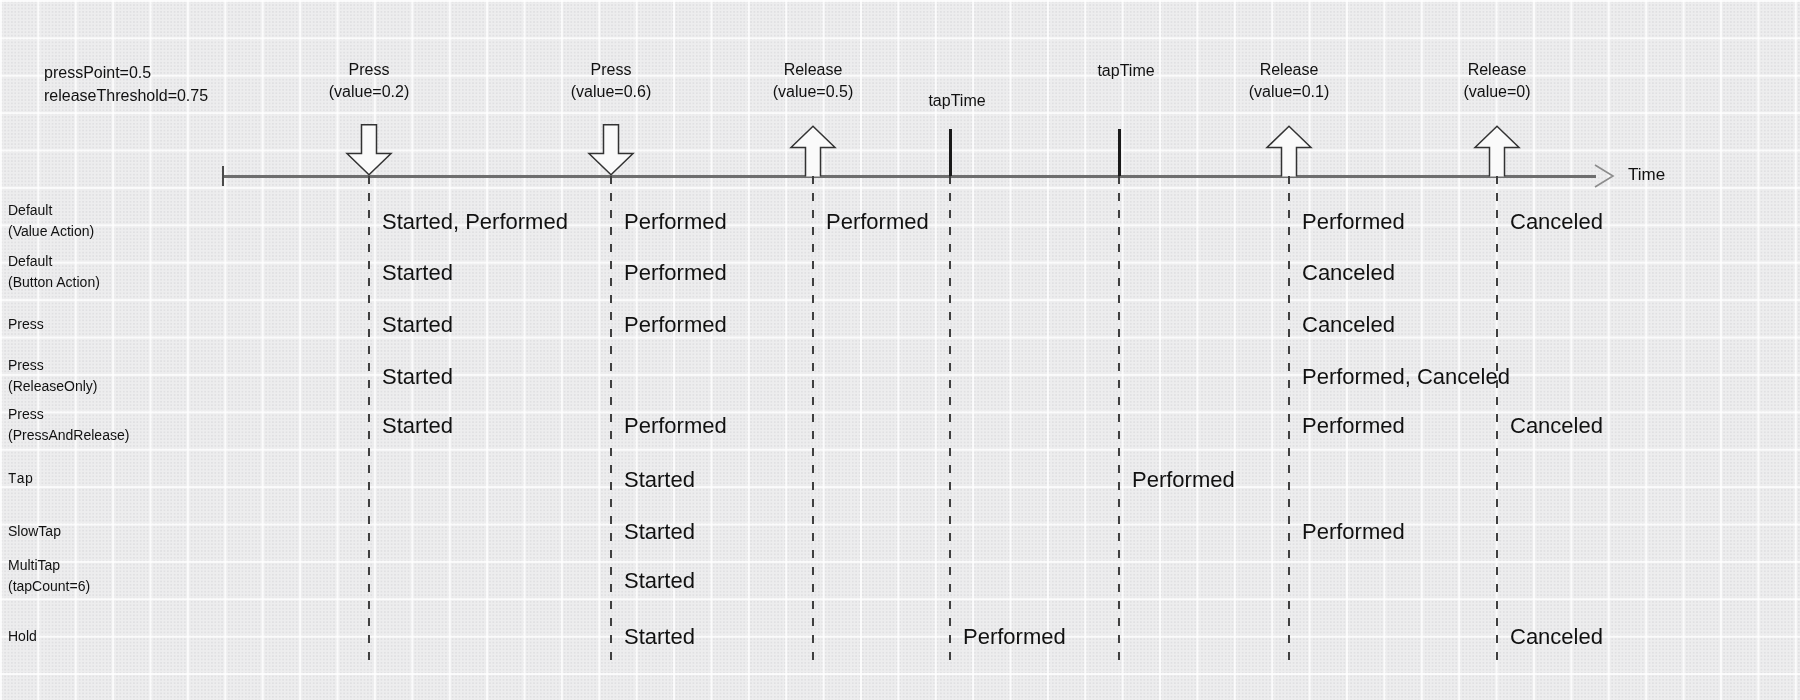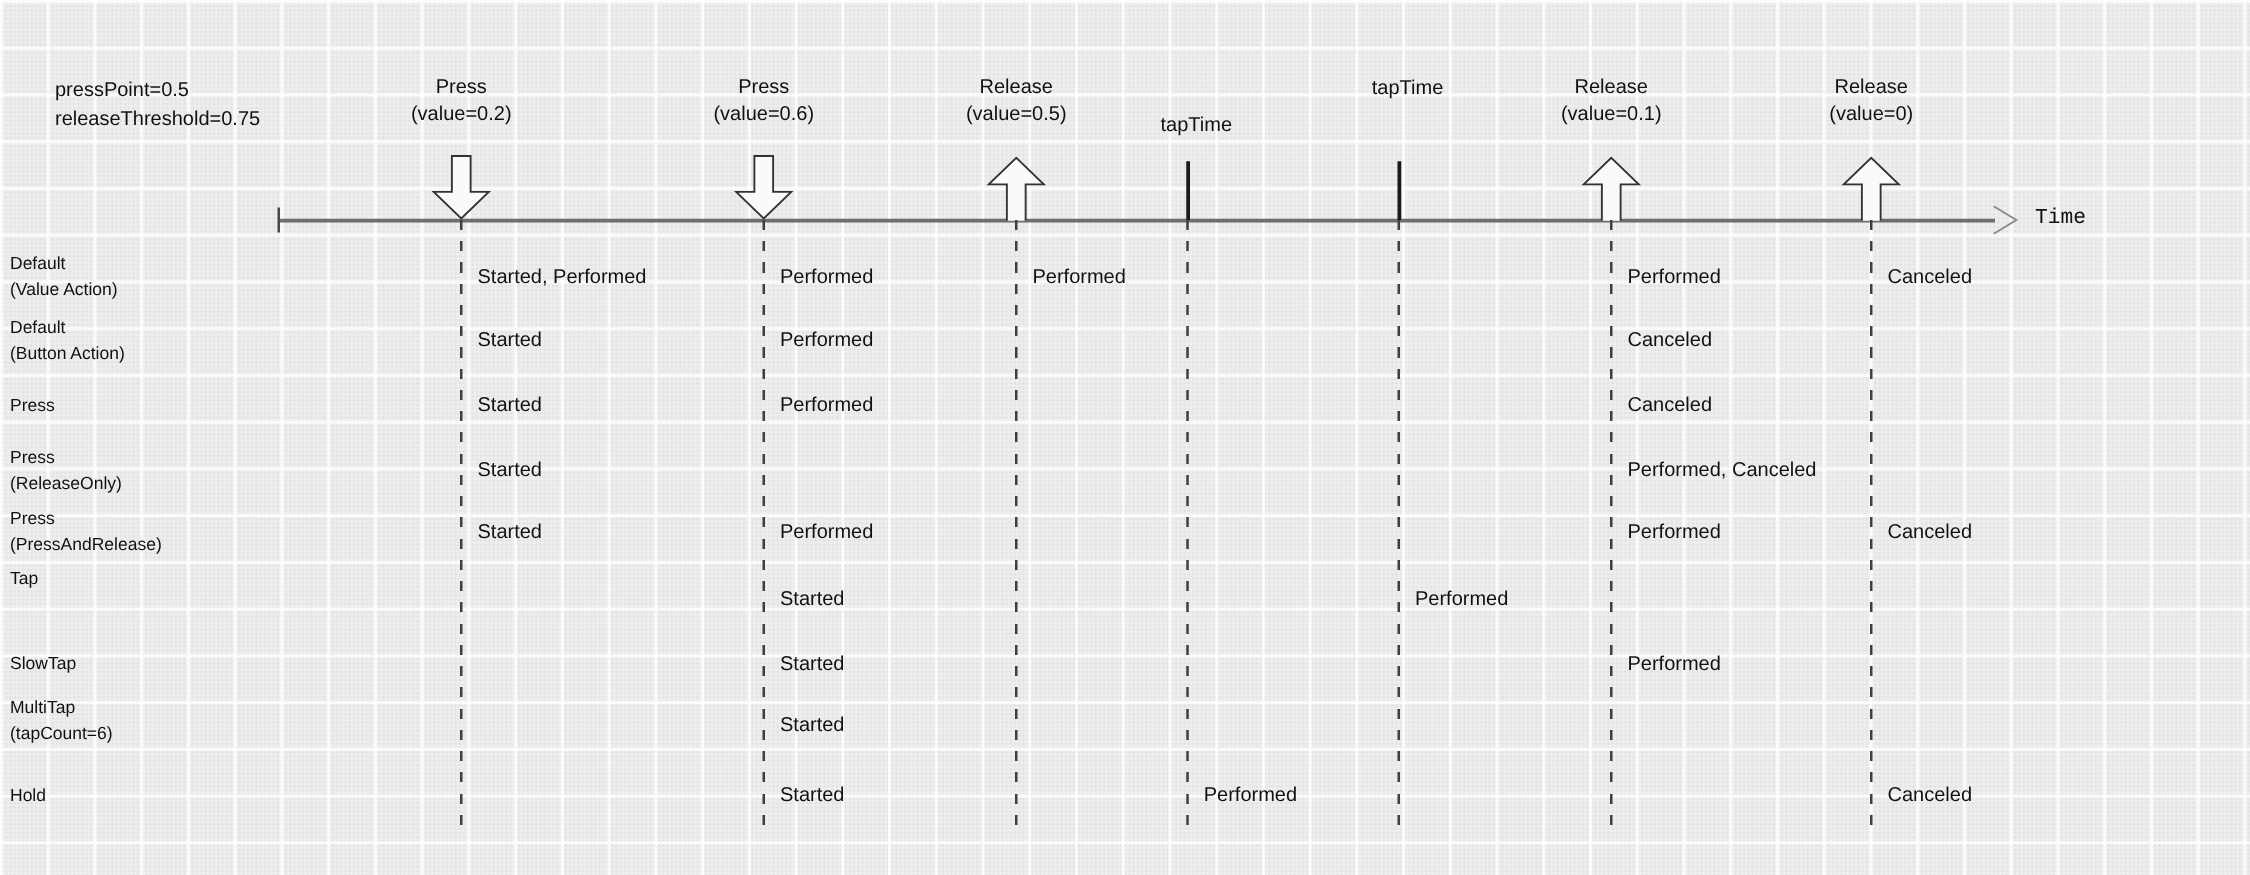--- a/index.html
+++ b/index.html
@@ -24,37 +24,37 @@
   .col-label{
     transform:translateX(-50%);
     text-align:center;font-size:16px;line-height:22px;white-space:nowrap;
   }
   .row-label{
     width:280px;left:8px;transform:translateY(-50%);
     font-size:14px;line-height:21px;
   }
   .cell{
     transform:translateY(-50%);
-    font-size:16px;white-space:nowrap;
+    font-size:22px;white-space:nowrap;
   }
   .timeline{
     height:3px;background:#6e6e6e;
   }
   .start-tick{
     width:2px;height:20px;background:#4a4a4a;
   }
   .event-tick{
     width:3px;background:#1a1a1a;
   }
   .dashed{
     width:2px;
     background-image:repeating-linear-gradient(to bottom,#3f3f3f 0px,#3f3f3f 8px,transparent 8px,transparent 17px);
   }
   .time-label{
-    font-size:17px;transform:translateY(-50%);white-space:nowrap;font-family:Liberation Mono, monospace;
+    font-size:17px;transform:translateY(-50%);white-space:nowrap;
   }
   svg{display:block;}
 </style>
 </head>
 <body>
 
 <div class="diagram">
 
   <div class="abs params">
     <div>pressPoint=0.5</div>
@@ -131,21 +131,21 @@
         <div>Press</div>
       </div>
       <div class="abs row-label" style="top: 376px;">
         <div>Press</div>
         <div>(ReleaseOnly)</div>
       </div>
       <div class="abs row-label" style="top: 425px;">
         <div>Press</div>
         <div>(PressAndRelease)</div>
       </div>
-      <div class="abs row-label" style="top: 463px;">
+      <div class="abs row-label" style="top: 479px; font-family: Liberation Mono, monospace;">
         <div>Tap</div>
       </div>
       <div class="abs row-label" style="top: 531px;">
         <div>SlowTap</div>
       </div>
       <div class="abs row-label" style="top: 576px;">
         <div>MultiTap</div>
         <div>(tapCount=6)</div>
       </div>
       <div class="abs row-label" style="top: 636px;">

